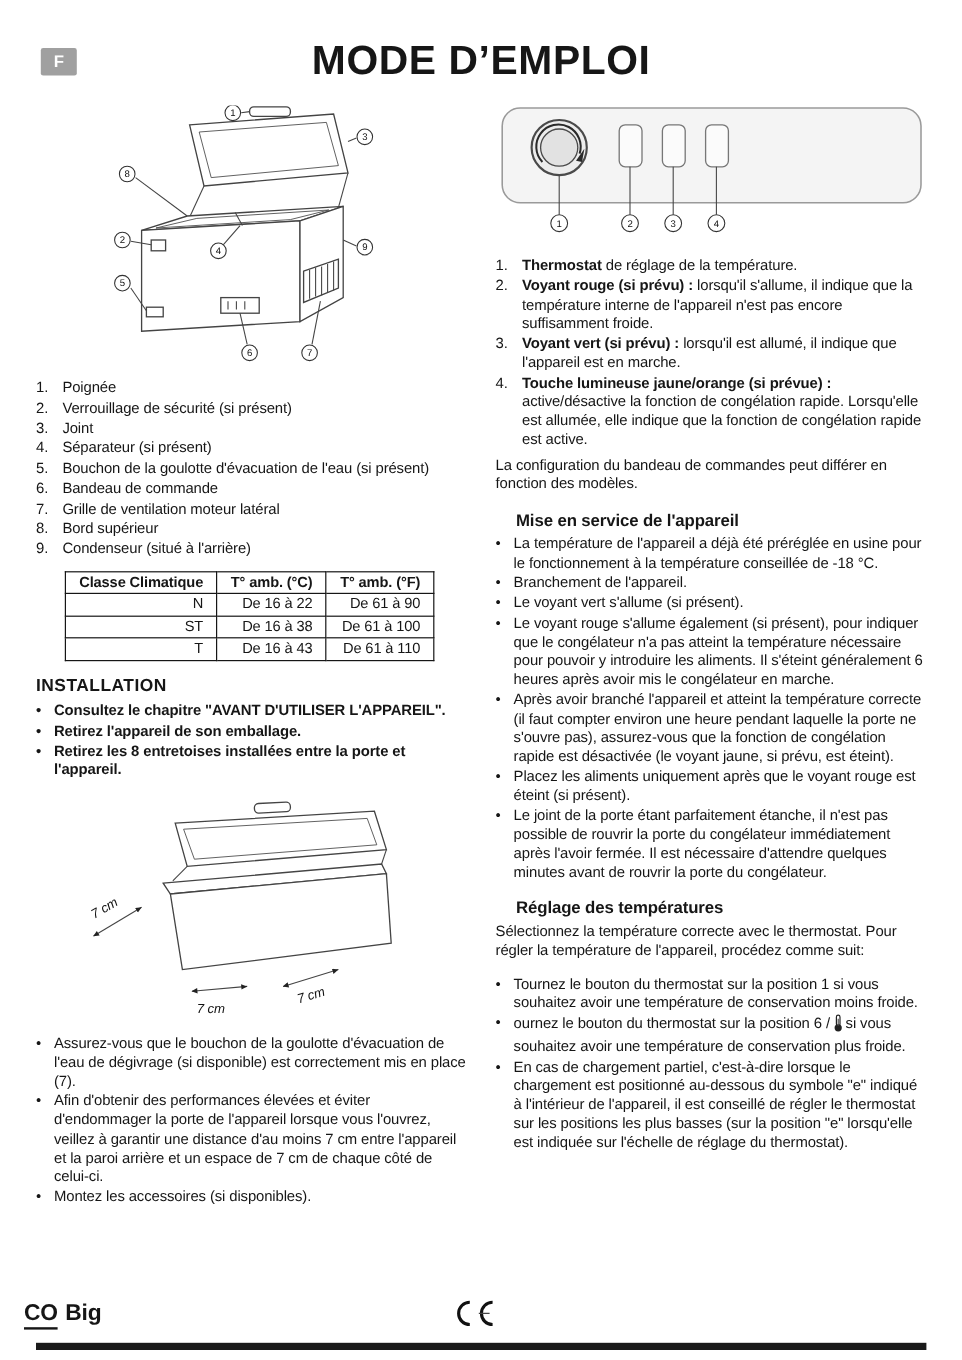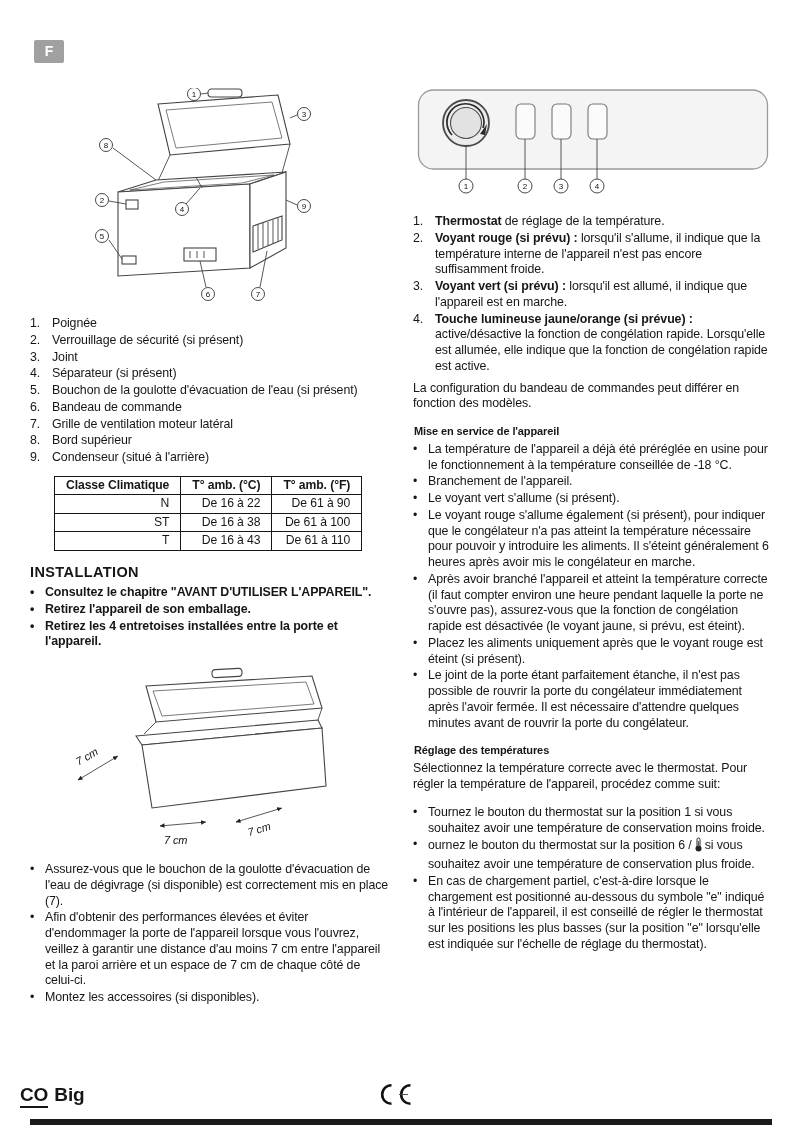--- a/index.html
+++ b/index.html
@@ -24,21 +24,21 @@
   .panelfig{display:block;margin:2px auto 16px}
   .row{display:flex;margin:0 0 1px 0}
   .n{flex:0 0 22px}
   .bullet{display:flex;margin:1px 0}
   .bm{flex:0 0 15px}
   .bullet.bold{font-weight:700}
   table.climate{border-collapse:collapse;margin:10px 0 12px 24px}
   table.climate th,table.climate td{border:1px solid #161616;padding:1px 11px;text-align:right;font-size:12.2px}
   table.climate th{font-weight:700}
   .h-install{font-size:14.5px;font-weight:700;letter-spacing:.4px;margin:8px 0 4px}
-  .h-sec{font-weight:700;font-size:11px;margin:13px 1px 3px}
+  .h-sec{font-weight:700;font-size:14px;margin:13px 17px 3px}
   .note{font-weight:400;margin-top:6px}
   .intro{margin-bottom:12px}
   .thermo{display:inline-block;vertical-align:-3px;margin:0 2px}
   
   svg .ln{fill:#fff;stroke:#444;stroke-width:1.1}
   svg .thin{fill:none;stroke:#444;stroke-width:.7}
   svg line{stroke:#444;stroke-width:.9}
   svg .co-c{fill:#fff;stroke:#333;stroke-width:.9}
   svg .co-t{font-size:8px;fill:#111;text-anchor:middle}
   svg .btn{fill:#fbfbfb;stroke:#777;stroke-width:1.1}
@@ -51,20 +51,21 @@
   .ce{position:absolute;left:50%;transform:translateX(-50%);bottom:2px}
   .bar{position:absolute;left:30px;right:30px;bottom:8px;height:6px;background:#1a1a1a}
 </style>
 </head>
 <body>
 
 <div class="page">
 
   <div class="header">
     <div class="badge">F</div>
+    <h1 class="title">MODE D’EMPLOI</h1>
   </div>
 
   <div class="cols">
 
     <div class="col">
 
       <svg class="fig1" width="235" height="220" viewBox="0 0 235 220">
 
         <polygon class="ln" points="66,16 186,7 198,56 78,67"></polygon>
         <polygon class="thin" points="74,22 180,14 190,50 84,60"></polygon>
@@ -191,21 +192,21 @@
       <div class="bullet bold">
           <span class="bm">•</span>
           <span>Consultez le chapitre "AVANT D'UTILISER L'APPAREIL".</span>
         </div>
       <div class="bullet bold">
           <span class="bm">•</span>
           <span>Retirez l'appareil de son emballage.</span>
         </div>
       <div class="bullet bold">
           <span class="bm">•</span>
-          <span>Retirez les 4 entretoises installées entre la porte et l'appareil.</span>
+          <span>Retirez les 8 entretoises installées entre la porte et l'appareil.</span>
         </div>
 
       <svg class="fig2" width="300" height="198" viewBox="0 0 300 198">
         <defs>
           <marker id="ae" markerWidth="7" markerHeight="7" refX="5.5" refY="2.5" orient="auto">
               <path d="M0,0 L5.5,2.5 L0,5 Z" fill="#222"></path>
             </marker>
           <marker id="as" markerWidth="7" markerHeight="7" refX="0.5" refY="2.5" orient="auto">
               <path d="M5.5,0 L0,2.5 L5.5,5 Z" fill="#222"></path>
             </marker>

